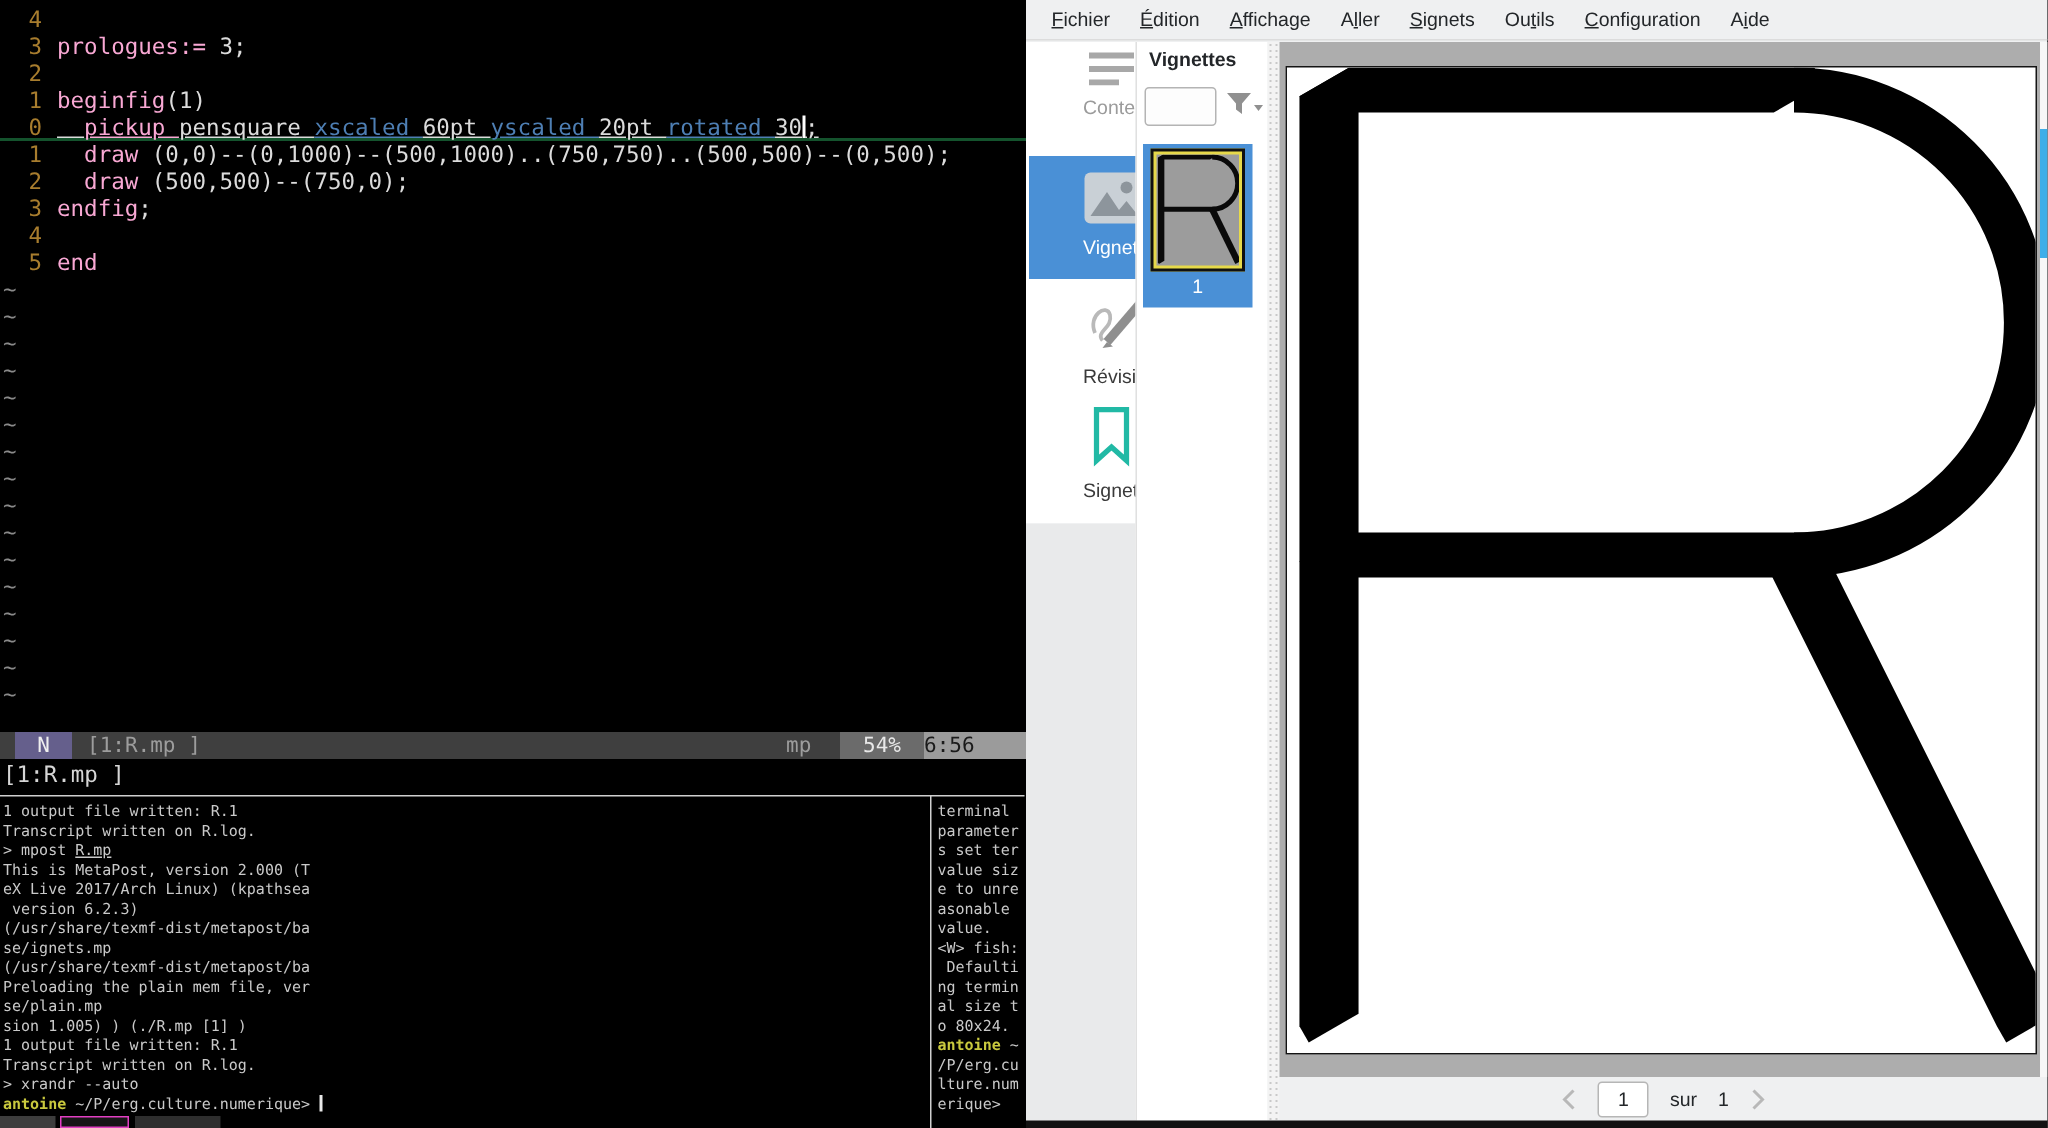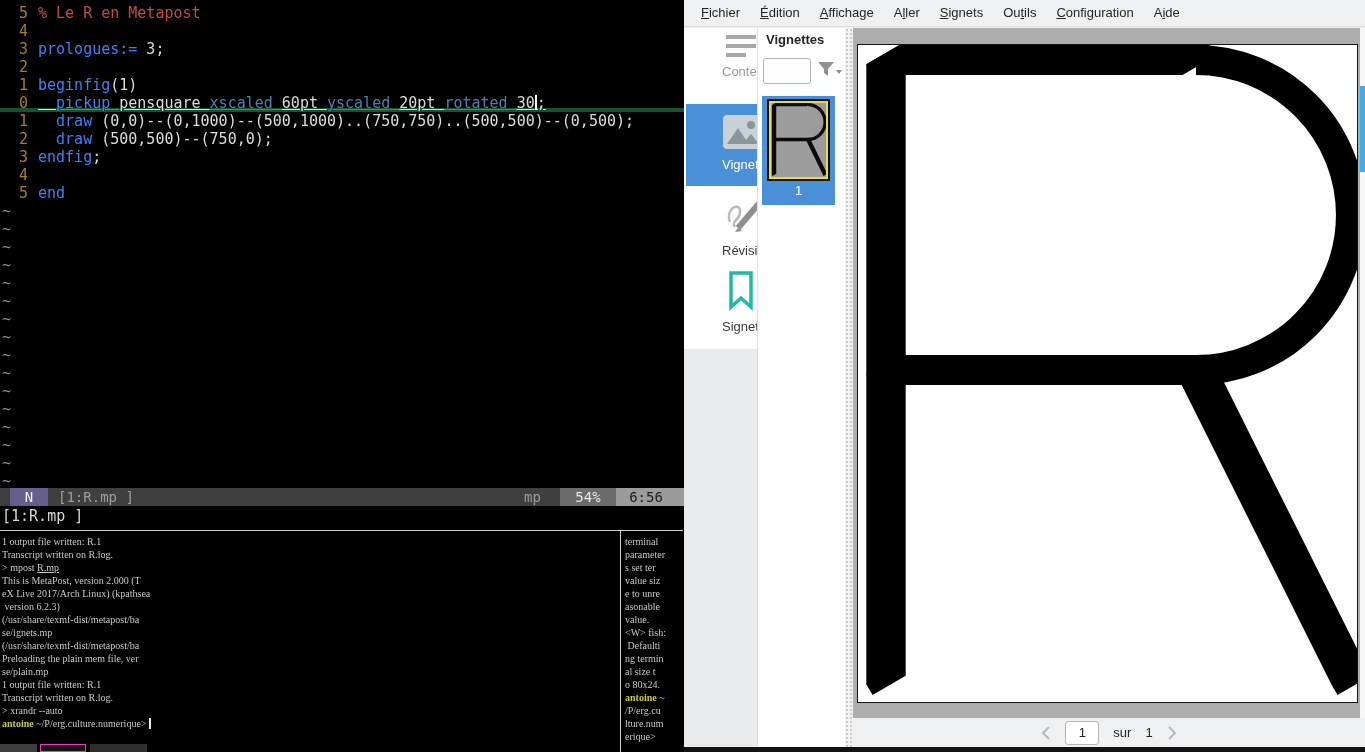--- a/index.html
+++ b/index.html
@@ -4,45 +4,45 @@
 <style>
   * { margin:0; padding:0; box-sizing:border-box; }
   html,body { width:1365px; height:752px; overflow:hidden; background:#000; }
   body { position:relative; font-family:"Liberation Sans", sans-serif; }
 
   
   #vim { position:absolute; left:0; top:0; width:684px; height:488px; background:#000;
          font-family:"DejaVu Sans Mono", monospace; font-size:15px; overflow:hidden; }
   #editor-lines { position:absolute; left:0; top:4px; width:100%; }
   .erow { height:18px; line-height:18px; white-space:pre; }
-  .erow.current { border-bottom:4px solid #14532d; }
+  .erow.current { border-bottom:2px solid #14532d; }
   .erow.current span { text-decoration:underline; }
   .lnum { display:inline-block; width:38px; text-align:right; padding-right:10px; color:#a87d2e; text-decoration:none !important; }
-  .comment { color:#c44b3c; } .kw { color:#3b82f6; } .builtin { color:#4e7fb4; }
+  .comment { color:#c44b3c; } .kw { color:#f9a8d4; } .builtin { color:#4e7fb4; }
   .plain { color:#dcdcdc; }
   .tilde { color:#8a8a8a; height:18px; line-height:18px; padding-left:2px; }
   .cursor { display:inline-block; width:2px; height:15px; background:#fff; vertical-align:-2px; text-decoration:none !important; }
 
   
   #statusbar { position:absolute; left:0; top:488px; width:684px; height:18px; background:#3f3f3f;
                font-family:"DejaVu Sans Mono", monospace; font-size:14px; line-height:18px; color:#9d9d9d; }
   #mode-badge { position:absolute; left:10px; top:0; width:38px; height:18px; background:#655f8c; color:#efefef; text-align:center; }
   #sb-buffer { position:absolute; left:58px; top:0; }
   #sb-ft { position:absolute; left:524px; top:0; }
   #sb-pct { position:absolute; left:560px; top:0; width:56px; height:18px; background:#6b6b6b; color:#e8e8e8; text-align:center; }
-  #sb-pos { position:absolute; left:616px; top:0; width:68px; height:18px; background:#9b9b9b; color:#1b1b1b; text-align:center; padding-right:8px; }
+  #sb-pos { position:absolute; left:616px; top:0; width:68px; height:18px; background:#9b9b9b; color:#1b1b1b; text-align:left; padding-right:8px; }
   #wintitle { position:absolute; left:2px; top:507px; font-family:"DejaVu Sans Mono", monospace; font-size:15px; color:#d6d6d6; }
 
   
   #hdiv { position:absolute; left:0; top:530px; width:683px; height:1px; background:#cfcfcf; }
   #vdiv { position:absolute; left:620px; top:530px; width:1px; height:222px; background:#cfcfcf; }
   .term { position:absolute; font-family:"DejaVu Sans Mono", monospace; font-size:10px; color:#c9c9c9; overflow:hidden; }
   #term-left  { left:2px;  top:535px; width:616px; height:210px; }
   #term-right { left:625px; top:535px; width:58px; height:212px; }
-  .trow { height:13px; line-height:13px; white-space:pre;font-family:Liberation Serif, serif; }
+  .trow { height:13px; line-height:13px; white-space:pre; }
   .u { text-decoration:underline; }
   .user { color:#c9c93e; font-weight:bold; }
   .tcursor { display:inline-block; width:2px; height:11px; background:#e8e8e8; vertical-align:-2px; }
 
   
   .tbfrag { position:absolute; top:744px; height:8px; }
   #tb1 { left:0;  width:37px; background:#3d3d3d; }
   #tb2 { left:40px; width:46px; background:#161616; border:1px solid #e23fc3; }
   #tb3 { left:90px; width:57px; background:#2e2e2e; }
 
@@ -90,21 +90,20 @@
   .chev { width:10px; height:16px; }
   #nav-pagebox { width:34px; height:24px; background:#fff; border:1px solid #b6b6b6; border-radius:3px;
                  text-align:center; line-height:22px; font-size:13px; }
   #okular-bottom { position:absolute; left:0; top:747px; width:681px; height:5px; background:#121212; }
 </style>
 </head>
 <body>
 
 <div id="vim">
   <div id="editor-lines">
-      <div class="erow"><span class="lnum">5</span><span class="comment">% Le R en Metapost</span></div>
       <div class="erow"><span class="lnum">4</span></div>
       <div class="erow"><span class="lnum">3</span><span class="kw">prologues:=</span><span class="plain"> 3;</span></div>
       <div class="erow"><span class="lnum">2</span></div>
       <div class="erow"><span class="lnum">1</span><span class="kw">beginfig</span><span class="plain">(1)</span></div>
       <div class="erow current"><span class="lnum">0</span><span class="plain">  </span><span class="kw">pickup </span><span class="plain">pensquare </span><span class="builtin">xscaled </span><span class="plain">60pt </span><span class="builtin">yscaled </span><span class="plain">20pt </span><span class="builtin">rotated </span><span class="plain">30</span><span class="cursor"></span><span class="plain">;</span></div>
       <div class="erow"><span class="lnum">1</span><span class="plain">  </span><span class="kw">draw </span><span class="plain">(0,0)--(0,1000)--(500,1000)..(750,750)..(500,500)--(0,500);</span></div>
       <div class="erow"><span class="lnum">2</span><span class="plain">  </span><span class="kw">draw </span><span class="plain">(500,500)--(750,0);</span></div>
       <div class="erow"><span class="lnum">3</span><span class="kw">endfig</span><span class="plain">;</span></div>
       <div class="erow"><span class="lnum">4</span></div>
       <div class="erow"><span class="lnum">5</span><span class="kw">end</span></div>
@@ -144,20 +143,21 @@
     <div class="trow"><span>Transcript written on R.log.</span></div>
     <div class="trow"><span>&gt; mpost </span><span class="u">R.mp</span></div>
     <div class="trow"><span>This is MetaPost, version 2.000 (T</span></div>
     <div class="trow"><span>eX Live 2017/Arch Linux) (kpathsea</span></div>
     <div class="trow"><span> version 6.2.3)</span></div>
     <div class="trow"><span>(/usr/share/texmf-dist/metapost/ba</span></div>
     <div class="trow"><span>se/ignets.mp</span></div>
     <div class="trow"><span>(/usr/share/texmf-dist/metapost/ba</span></div>
     <div class="trow"><span>Preloading the plain mem file, ver</span></div>
     <div class="trow"><span>se/plain.mp</span></div>
+    <div class="trow"><span>sion 1.005) ) (./R.mp [1] )</span></div>
     <div class="trow"><span>1 output file written: R.1</span></div>
     <div class="trow"><span>Transcript written on R.log.</span></div>
     <div class="trow"><span>&gt; xrandr --auto</span></div>
     <div class="trow"><span class="user">antoine</span><span> ~/P/erg.culture.numerique&gt; </span><span class="tcursor"></span></div>
   </div>
 <div id="term-right" class="term">
     <div class="trow"><span>terminal</span></div>
     <div class="trow"><span>parameter</span></div>
     <div class="trow"><span>s set ter</span></div>
     <div class="trow"><span>value siz</span></div>

